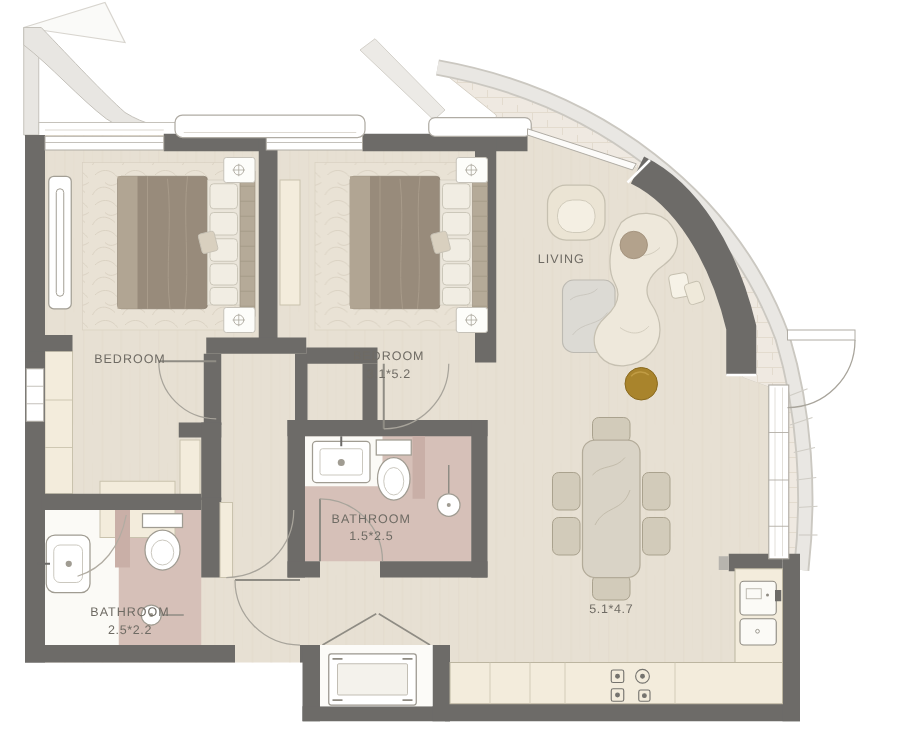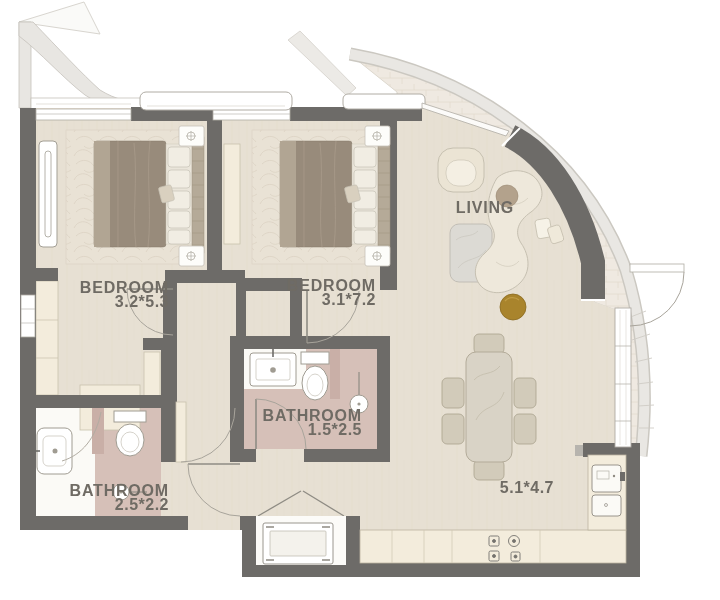--- a/index.html
+++ b/index.html
@@ -16,22 +16,22 @@
   #plan svg{position:absolute;left:0;top:0;}
   .wall{fill:var(--wall);}
   .pinkfloor{fill:var(--bath-floor);}
   .pinkwall{fill:var(--bath-wall);}
   .cream{fill:var(--cream);stroke:var(--cream-line);stroke-width:.8;}
   .whitebox{fill:#ffffff;stroke:var(--outline);stroke-width:1;}
   .thin{fill:none;stroke:var(--outline);stroke-width:.8;}
   .arc{fill:none;stroke:#a8a49b;stroke-width:1;}
   .leaf{fill:none;stroke:#8f8c84;stroke-width:1.6;}
   .room-label{position:absolute;width:130px;transform:translateX(-50%);
-    text-align:right;color:var(--label);font-size:16px;line-height:14px;
-    letter-spacing:.8px;font-weight:bold;}
+    text-align:center;color:var(--label);font-size:10px;line-height:14px;
+    letter-spacing:.8px;}
   .room-label .nm{display:block;}
   .room-label .dm{display:block;letter-spacing:.5px;}
 </style>
 </head>
 <body>
 
 <div id="plan">
 <svg width="720" height="600" viewBox="0 0 720 600">
   <defs>
     <pattern id="grain" width="15" height="90" patternUnits="userSpaceOnUse">
@@ -347,25 +347,24 @@
     <g>
       <path d="M129,492 H147" stroke="#8f8c84" stroke-width="1.2"></path>
       <circle cx="121" cy="492" r="8" fill="#ffffff" stroke="#a09c92" stroke-width="1"></circle>
       <circle cx="121" cy="492" r="1.6" fill="#a09c92"></circle>
     </g>
   </g>
 </svg>
 
 <div class="room-label" style="left:104px;top:281px">
   <span class="nm">BEDROOM</span>
-  <span class="dm">3.2*5.3</span>
 </div>
 <div class="room-label" style="left:311px;top:279px">
   <span class="nm">BEDROOM</span>
-  <span class="dm">3.1*7.2</span>
+  <span class="dm">3.1*5.2</span>
 </div>
 <div class="room-label" style="left:449px;top:201px">
   <span class="nm">LIVING</span>
 </div>
 <div class="room-label" style="left:297px;top:409px">
   <span class="nm">BATHROOM</span>
   <span class="dm">1.5*2.5</span>
 </div>
 <div class="room-label" style="left:104px;top:484px">
   <span class="nm">BATHROOM</span>

